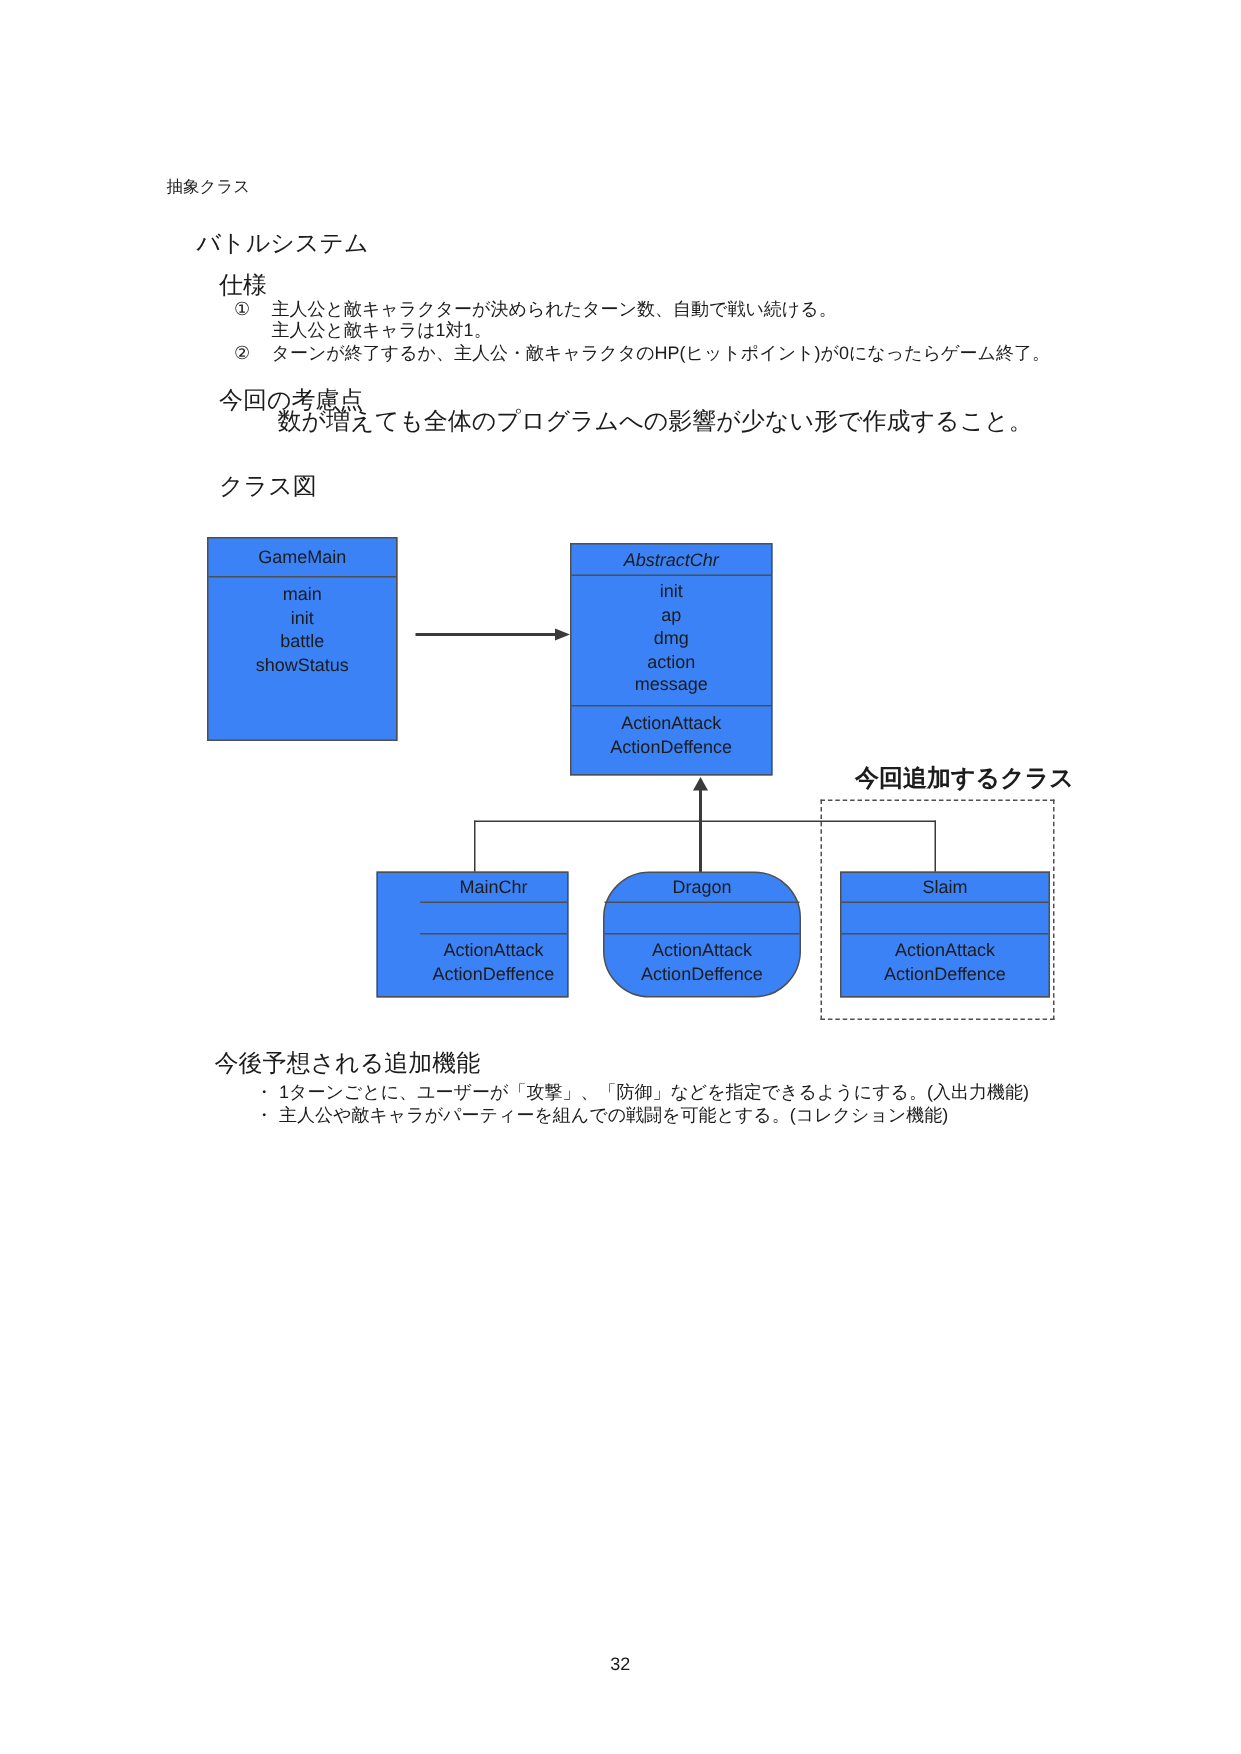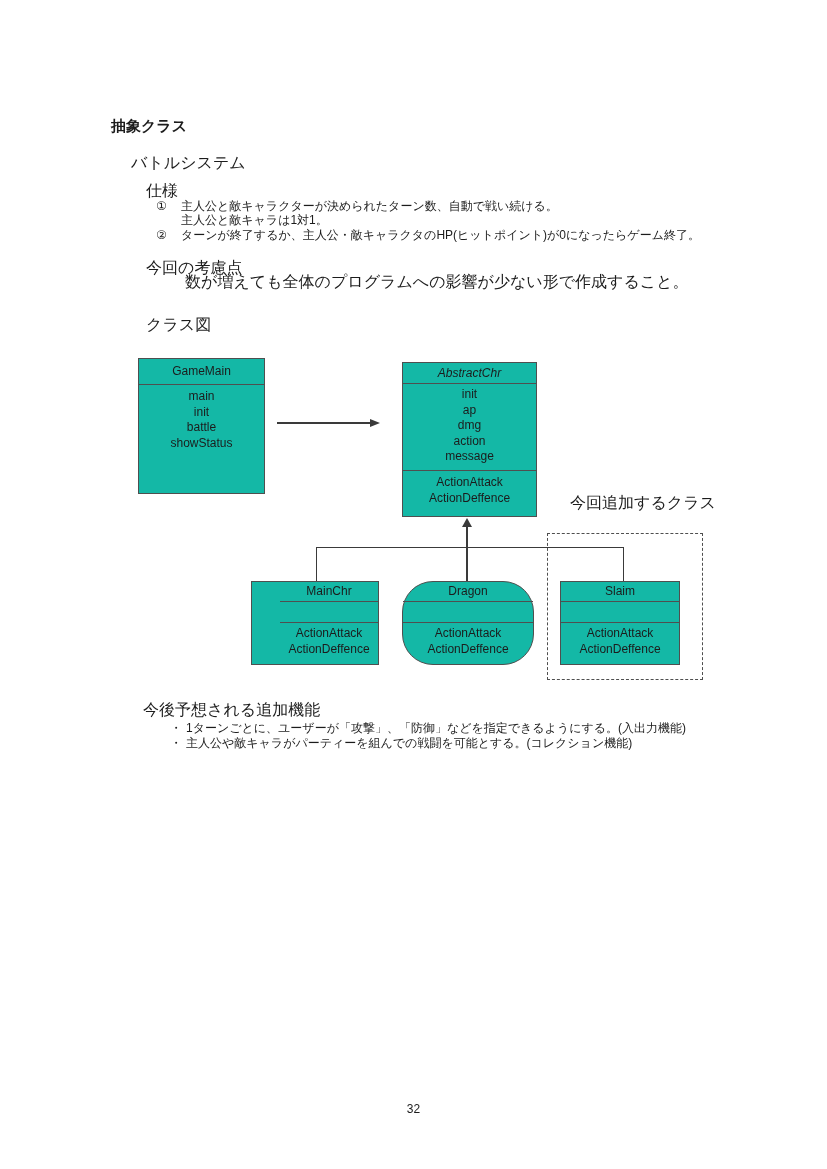--- a/index.html
+++ b/index.html
@@ -6,30 +6,30 @@
     --text:#1c1c1c; --line:#3a3a3a; --border:#4f4f4f; --background:#ffffff;
   }
   html,body{margin:0;padding:0;}
   body{
     width:827px;height:1169px;background:var(--background);
     font-family:"Liberation Sans","DejaVu Sans",sans-serif;
     color:var(--text);position:relative;overflow:hidden;
   }
   .abs{position:absolute;}
   .fs12{font-size:16px;line-height:14px;white-space:nowrap;}
-  .doc-title{font-size:15px;font-weight:bold;white-space:nowrap;text-align:center;}
+  .doc-title{font-size:11px;font-weight:normal;white-space:nowrap;text-align:center;}
   
   .row{display:flex;align-items:flex-start;}
   .marker{flex:0 0 25px;}
   .marker-sm{flex:0 0 16px;}
   .spec-lines{line-height:14.4px;font-size:12px;white-space:nowrap;}
   .future-lines{line-height:14.8px;font-size:12px;white-space:nowrap;}
   
   .uml-box{
-    position:absolute;background:#14b8a6;border:1px solid var(--border);
+    position:absolute;background:#3b82f6;border:1px solid var(--border);
     box-sizing:border-box;text-align:center;font-size:12px;z-index:3;
   }
   .uml-title{font-weight:normal;border-bottom:1px solid var(--border);box-sizing:border-box;}
   .uml-sec{border-bottom:1px solid var(--border);box-sizing:border-box;}
   .uml-sec:last-child,.uml-last{border-bottom:none;}
   .uml-line{line-height:15.6px;}
   .italic{font-style:italic;}
   
   .cline{position:absolute;background:var(--line);z-index:2;}
   .dashed-box{
@@ -71,42 +71,42 @@
     <span>ターンが終了するか、主人公・敵キャラクタのHP(ヒットポイント)が0になったらゲーム終了。</span>
   </div>
 </div>
 
 <div class="abs fs12" style="left:146px;top:261px;">今回の考慮点</div>
 <div class="abs fs12" style="left:185px;top:275px;">数が増えても全体のプログラムへの影響が少ない形で作成すること。</div>
 
 <div class="abs fs12" style="left:146px;top:318px;">クラス図</div>
 
 <div class="dashed-box" style="left:547px;top:533px;width:156px;height:147px;"></div>
-<div class="abs fs12" style="left:570px;top:496px;">今回追加するクラス</div>
+<div class="abs fs12" style="left:570px;top:513px;font-weight:bold;">今回追加するクラス</div>
 
 <div class="cline" style="left:277px;top:422px;width:94px;height:1.5px;"></div>
 <div class="arrowhead-right" style="left:370px;top:418.5px;"></div>
 
 <div class="cline" style="left:315.5px;top:546.5px;width:308.5px;height:1.5px;"></div>
 <div class="cline" style="left:315.5px;top:546.5px;width:1.5px;height:35px;"></div>
 <div class="cline" style="left:622.5px;top:546.5px;width:1.5px;height:35px;"></div>
 <div class="cline" style="left:466px;top:524px;width:1.5px;height:57.5px;"></div>
 <div class="arrowhead-up" style="left:461.5px;top:517.5px;"></div>
 
 <div class="uml-box" style="left:138px;top:358px;width:127px;height:136px;display:flex;flex-direction:column;">
   <div class="uml-title" style="height:26px;line-height:25px;">GameMain</div>
   <div class="uml-last" style="flex:1;padding-top:4px;">
     <div class="uml-line">main</div>
     <div class="uml-line">init</div>
     <div class="uml-line">battle</div>
     <div class="uml-line">showStatus</div>
   </div>
 </div>
 
-<div class="uml-box" style="left:402px;top:362px;width:135px;height:155px;display:flex;flex-direction:column;">
+<div class="uml-box" style="left:380px;top:362px;width:135px;height:155px;display:flex;flex-direction:column;">
   <div class="uml-title italic" style="height:21px;line-height:20px;">AbstractChr</div>
   <div class="uml-sec" style="height:87px;padding-top:3px;">
     <div class="uml-line">init</div>
     <div class="uml-line">ap</div>
     <div class="uml-line">dmg</div>
     <div class="uml-line">action</div>
     <div class="uml-line">message</div>
   </div>
   <div class="uml-last" style="flex:1;padding-top:4px;">
     <div class="uml-line">ActionAttack</div>
@@ -125,21 +125,21 @@
 
 <div class="uml-box" style="left:402px;top:581px;width:132px;height:84px;display:flex;flex-direction:column;border-radius:31px;">
   <div class="uml-title" style="height:20px;line-height:19px;">Dragon</div>
   <div class="uml-sec" style="height:21px;"></div>
   <div class="uml-last" style="flex:1;padding-top:3px;">
     <div class="uml-line">ActionAttack</div>
     <div class="uml-line">ActionDeffence</div>
   </div>
 </div>
 
-<div class="uml-box" style="left:560px;top:581px;width:120px;height:84px;display:flex;flex-direction:column;">
+<div class="uml-box" style="left:560px;top:581px;width:140px;height:84px;display:flex;flex-direction:column;">
   <div class="uml-title" style="height:20px;line-height:19px;">Slaim</div>
   <div class="uml-sec" style="height:21px;"></div>
   <div class="uml-last" style="flex:1;padding-top:3px;">
     <div class="uml-line">ActionAttack</div>
     <div class="uml-line">ActionDeffence</div>
   </div>
 </div>
 
 <div class="abs fs12" style="left:143px;top:703px;">今後予想される追加機能</div>
 

